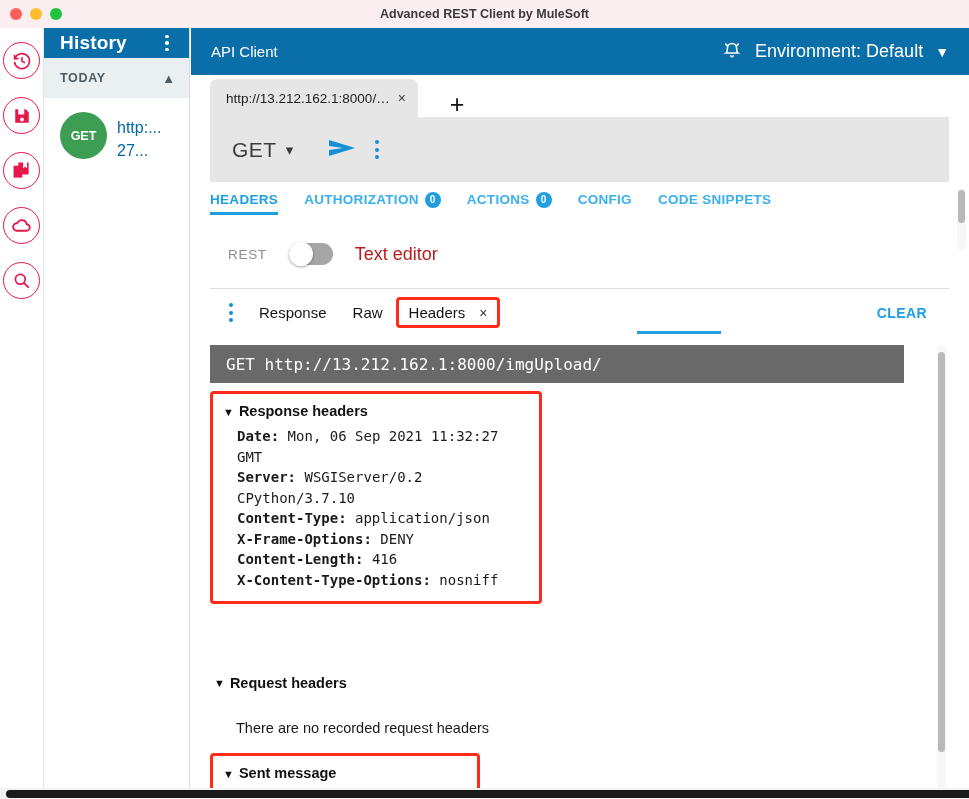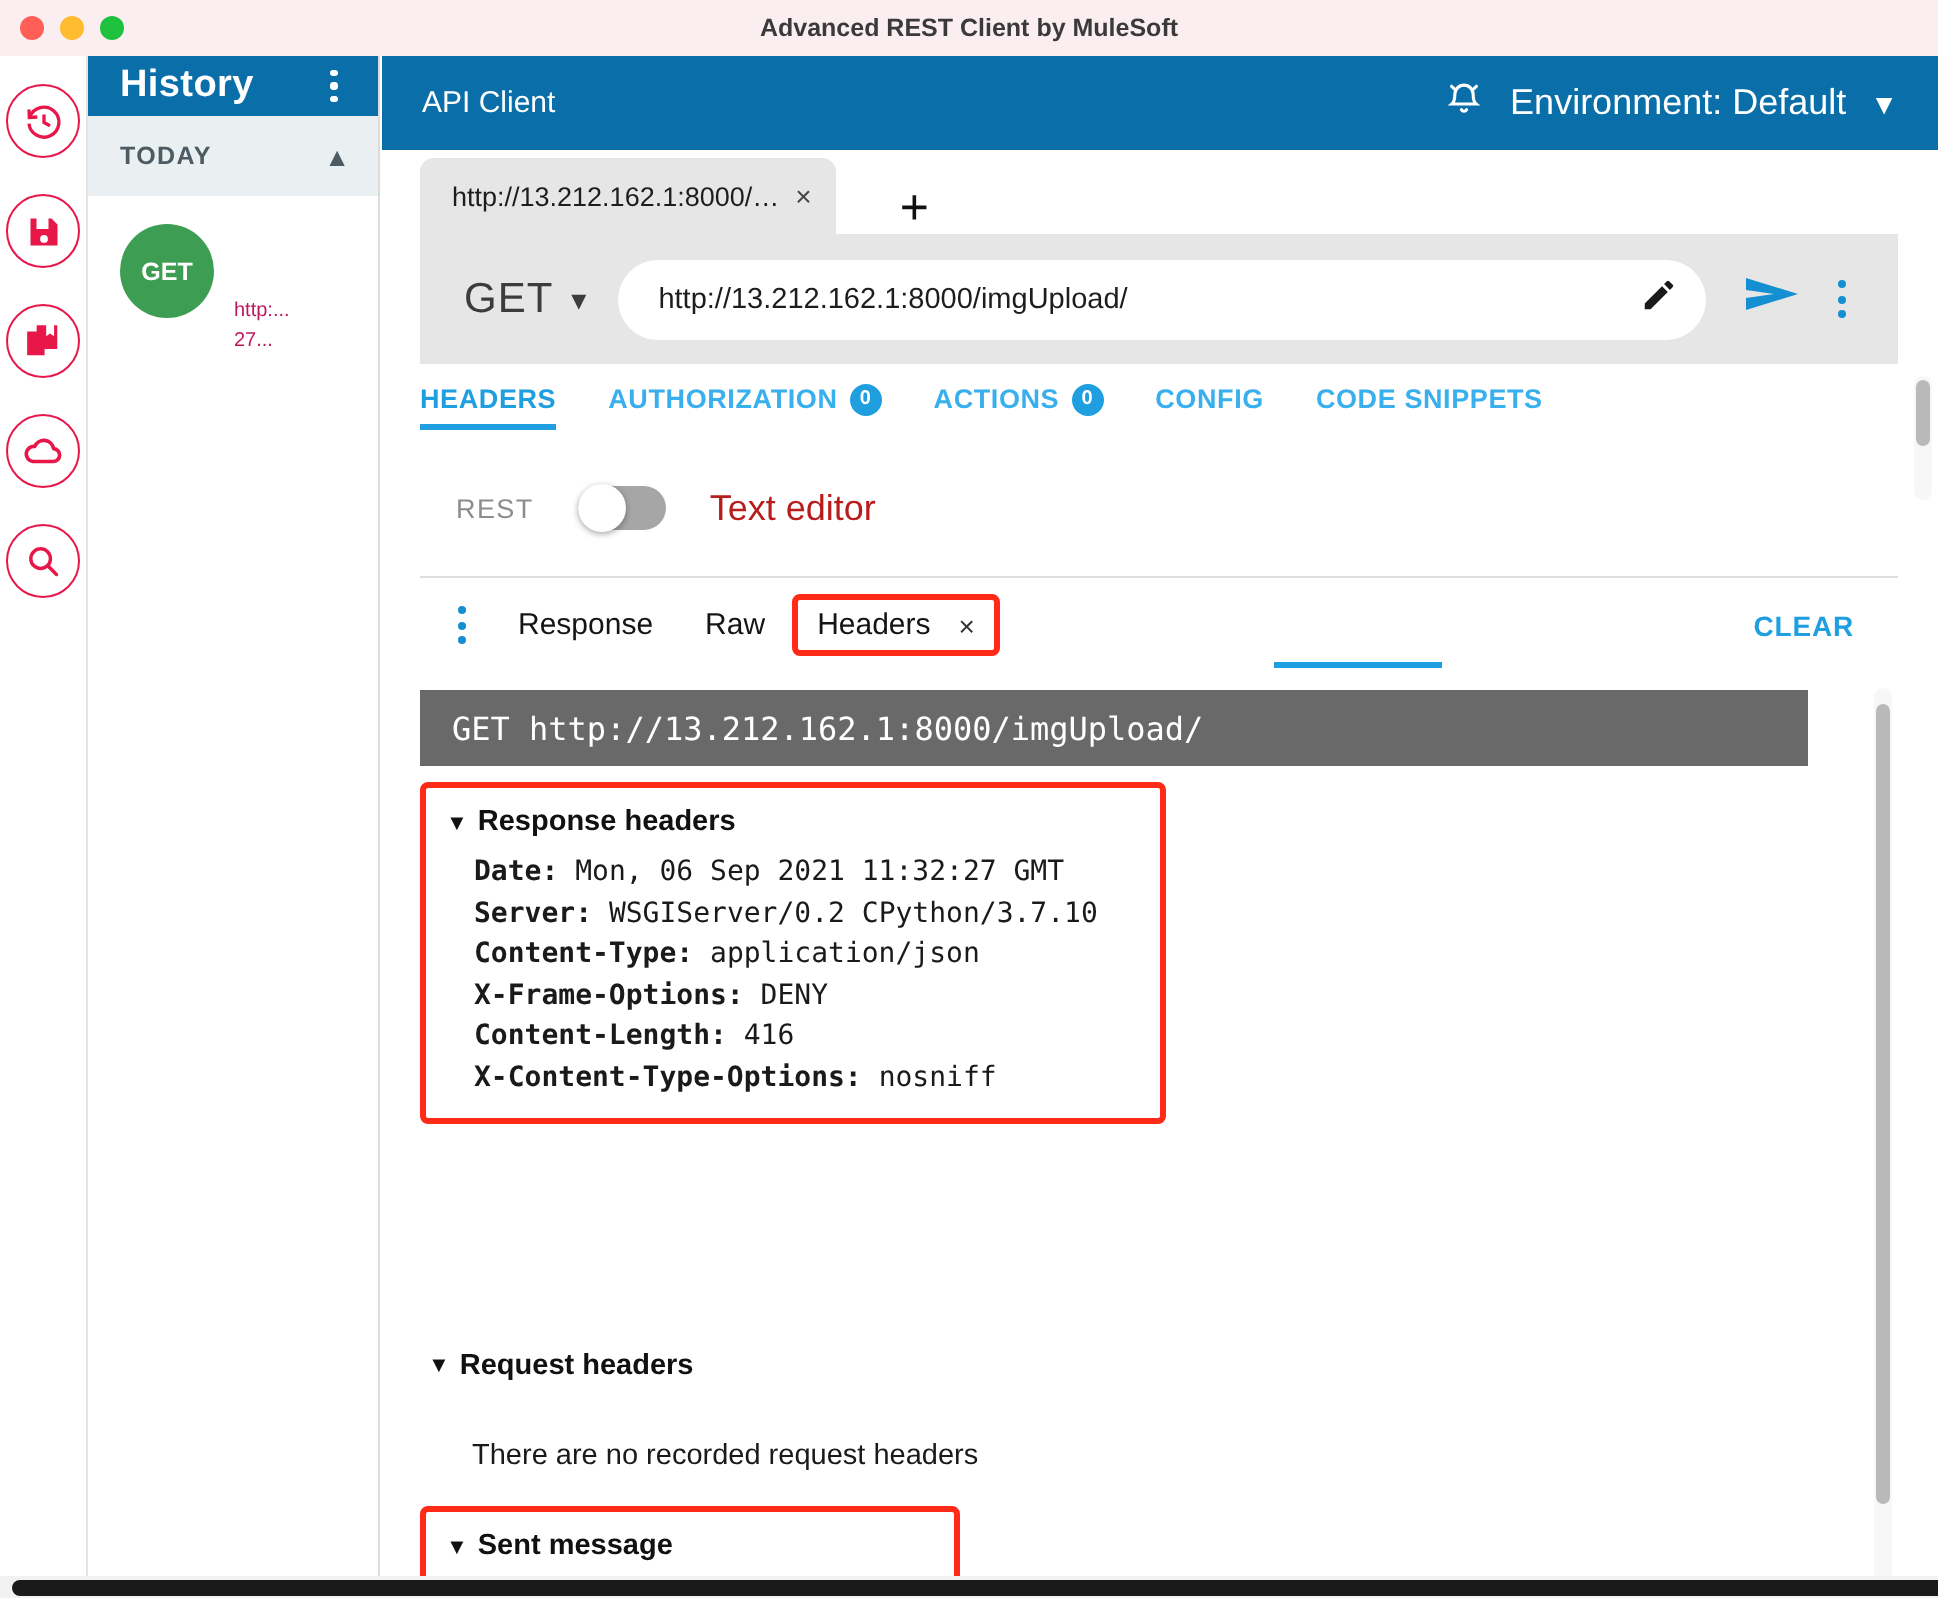--- a/index.html
+++ b/index.html
@@ -61,21 +61,21 @@
     padding: 0 14px 0 16px;
   }
   .today-label { font-size: 12.5px; font-weight: bold; color: #4d5b63; letter-spacing: .7px; }
   .chev-up { color: #4d5b63; font-size: 13px; line-height: 1; }
   .hist-item { display: flex; align-items: flex-start; padding: 14px 10px 0 16px; gap: 10px; }
   .get-badge {
     width: 47px; height: 47px; border-radius: 50%; background: #3d9e53;
     color: #fff; font-size: 12.5px; font-weight: bold;
     display: flex; align-items: center; justify-content: center; flex: none;
   }
-  .hist-url { font-size: 10px; color: #be185d; line-height: 1.45; padding-top: 4px; margin-top: 33px; }
+  .hist-url { font-size: 16px; color: #0369a1; line-height: 1.45; padding-top: 4px; }
 
   
   .topbar {
     position: absolute; left: 190px; top: 28px; width: 779px; height: 47px;
     background: #0a6ea8; display: flex; align-items: center;
     border-left: 1px solid #ffffff;
   }
   .app-label { color: #fff; font-size: 15px; padding-left: 20px; }
   .env-wrap {
     margin-left: auto; display: flex; align-items: center; gap: 12px;
@@ -210,21 +210,21 @@
     position: absolute; left: 1px; top: 8px; width: 7px; height: 400px;
     background: #b9b9b9; border-radius: 4px; display: block;
   }
 
   .sect-arrow { font-size: 11px; color: #111; margin-right: 5px; }
   .sect-title { font-size: 14.5px; font-weight: bold; color: #111; }
 
   .boxed {
     position: absolute; border: 3px solid #ff2a18; border-radius: 4px;
   }
-  .resp-hdr-box { left: 0px; top: 56px; width: 373px; padding: 8px 10px 10px 10px; }
+  .resp-hdr-box { left: 0px; top: 56px; width: 332px; padding: 8px 10px 10px 10px; }
   .hdr-lines {
     font-family: "DejaVu Sans Mono", monospace; font-size: 14px; color: #1a1a1a;
     padding-left: 14px; padding-top: 6px; line-height: 1.47;
   }
   .hdr-lines b { font-weight: bold; }
 
   .reqhdr-title { position: absolute; left: 4px; top: 340px; display: flex; align-items: center; }
   .reqhdr-empty {
     position: absolute; left: 26px; top: 385px;
     font-size: 14.5px; color: #1a1a1a;
@@ -333,28 +333,20 @@
     <div class="req-tab">
       <span>http://13.212.162.1:8000/…</span>
       <span class="tab-close">×</span>
     </div>
     <div class="tab-plus">+</div>
   </div>
 
   <div class="urlrow">
     <span class="method">GET</span>
     <span class="method-chev">▾</span>
-    <div class="url-field">
-      <span class="url-text">http://13.212.162.1:8000/imgUpload/</span>
-      <span class="pencil">
-        <svg width="19" height="19" viewBox="0 0 24 24" fill="currentColor">
-          <path d="M3 17.3V21h3.7L17.6 10.1l-3.7-3.7L3 17.3zM20.7 7a1 1 0 0 0 0-1.4l-2.3-2.3a1 1 0 0 0-1.4 0l-1.8 1.8 3.7 3.7L20.7 7z"></path>
-        </svg>
-      </span>
-    </div>
     <span class="send-arrow">
       <svg width="30" height="24" viewBox="0 0 30 24" fill="currentColor">
         <path d="M2 4 L28 12 L2 20 L2 14 L16 12 L2 10 Z"></path>
       </svg>
     </span>
     <span class="kebab-blue">
         <i></i>
         <i></i>
         <i></i>
       </span>

